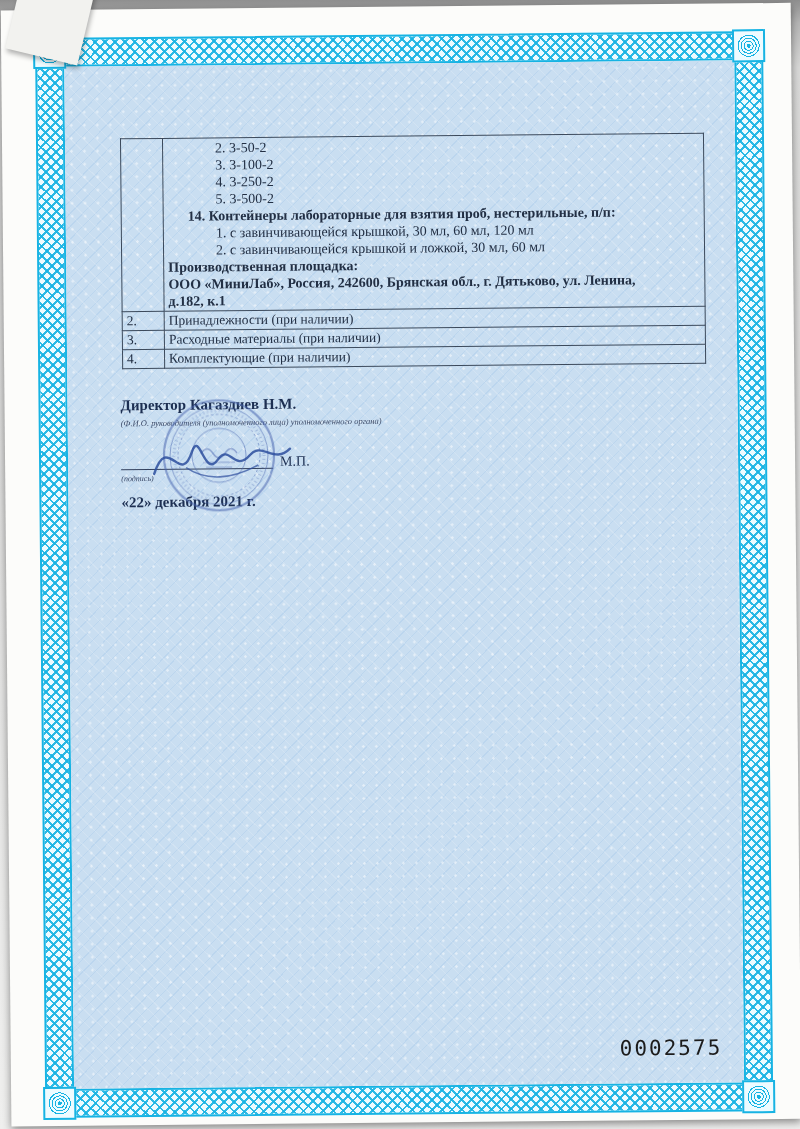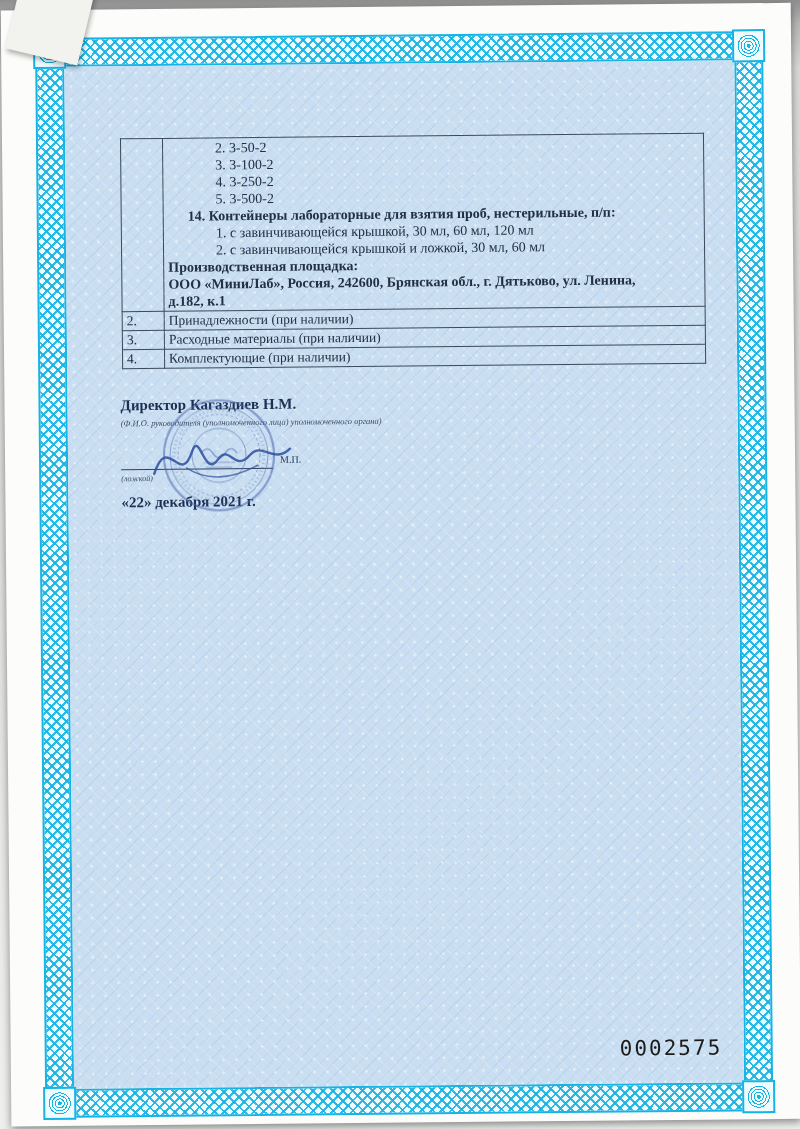--- a/index.html
+++ b/index.html
@@ -62,21 +62,21 @@
   .lvl1{padding-left:48px;}
   .lvl0{padding-left:20px;font-weight:bold;}
   .plain{font-weight:normal;}
   .prod{font-weight:bold;}
   .company{font-weight:bold;max-width:505px;}
   .row-label{padding-left:6px;}
   
   .director{position:absolute;left:53px;top:331px;font-size:15px;font-weight:bold;color:#1d2f52;}
   .director-note{position:absolute;left:53px;top:352px;font-size:8.5px;font-style:italic;color:#3c4a68;}
   .sig-line{position:absolute;left:53px;top:382px;width:152px;height:21px;border-bottom:1px solid #33415e;z-index:1;}
-  .mp{position:absolute;left:212px;top:389px;font-size:10px;color:#1d2f52;z-index:1;}
+  .mp{position:absolute;left:212px;top:389px;font-size:14px;color:#1d2f52;z-index:1;}
   .podpis-note{position:absolute;left:53px;top:408px;font-size:8px;font-style:italic;color:#3c4a68;}
   .doc-date{position:absolute;left:53px;top:428px;font-size:15px;font-weight:bold;color:#1d2f52;}
   .stamp{position:absolute;left:88px;top:330px;width:126px;height:120px;z-index:2;opacity:.55;filter:blur(.3px);}
   .signature{position:absolute;left:78px;top:356px;width:150px;height:72px;z-index:3;}
   
   .serial{
     position:absolute;left:546px;top:975px;font-family:"DejaVu Sans Mono",monospace;
     font-size:21px;letter-spacing:2px;color:#1c1c1c;
   }
   
@@ -130,21 +130,21 @@
         <td class="row-label">Комплектующие (при наличии)</td>
       </tr>
     </tbody>
       </table>
 
     <div class="director">Директор Кагаздиев Н.М.</div>
     <div class="director-note">(Ф.И.О. руководителя (уполномоченного лица) уполномоченного органа)</div>
 
     <div class="sig-line"></div>
     <div class="mp">М.П.</div>
-    <div class="podpis-note">(ложкой)</div>
+    <div class="podpis-note">(подпись)</div>
     <div class="doc-date">«22» декабря 2021 г.</div>
 
     <svg class="stamp" viewBox="0 0 126 120">
       <circle cx="63" cy="60" r="55" fill="none" stroke="#4a66b0" stroke-width="2.2"></circle>
       <circle cx="63" cy="60" r="49" fill="none" stroke="#4a66b0" stroke-width="1"></circle>
       <circle cx="63" cy="60" r="41" fill="none" stroke="#4a66b0" stroke-width="1" stroke-dasharray="2.5 2.5"></circle>
       <circle cx="63" cy="60" r="27" fill="none" stroke="#4a66b0" stroke-width="1"></circle>
       <circle cx="63" cy="60" r="45" fill="none" stroke="#4a66b0" stroke-width="3" stroke-dasharray="1 3" opacity=".6"></circle>
       <path d="M45 58 q6 -9 12 0 q6 9 12 0 q6 -9 12 0" fill="none" stroke="#4a66b0" stroke-width="1.4"></path>
       <path d="M47 67 h32 M50 72 h26" stroke="#4a66b0" stroke-width="1.2"></path>

